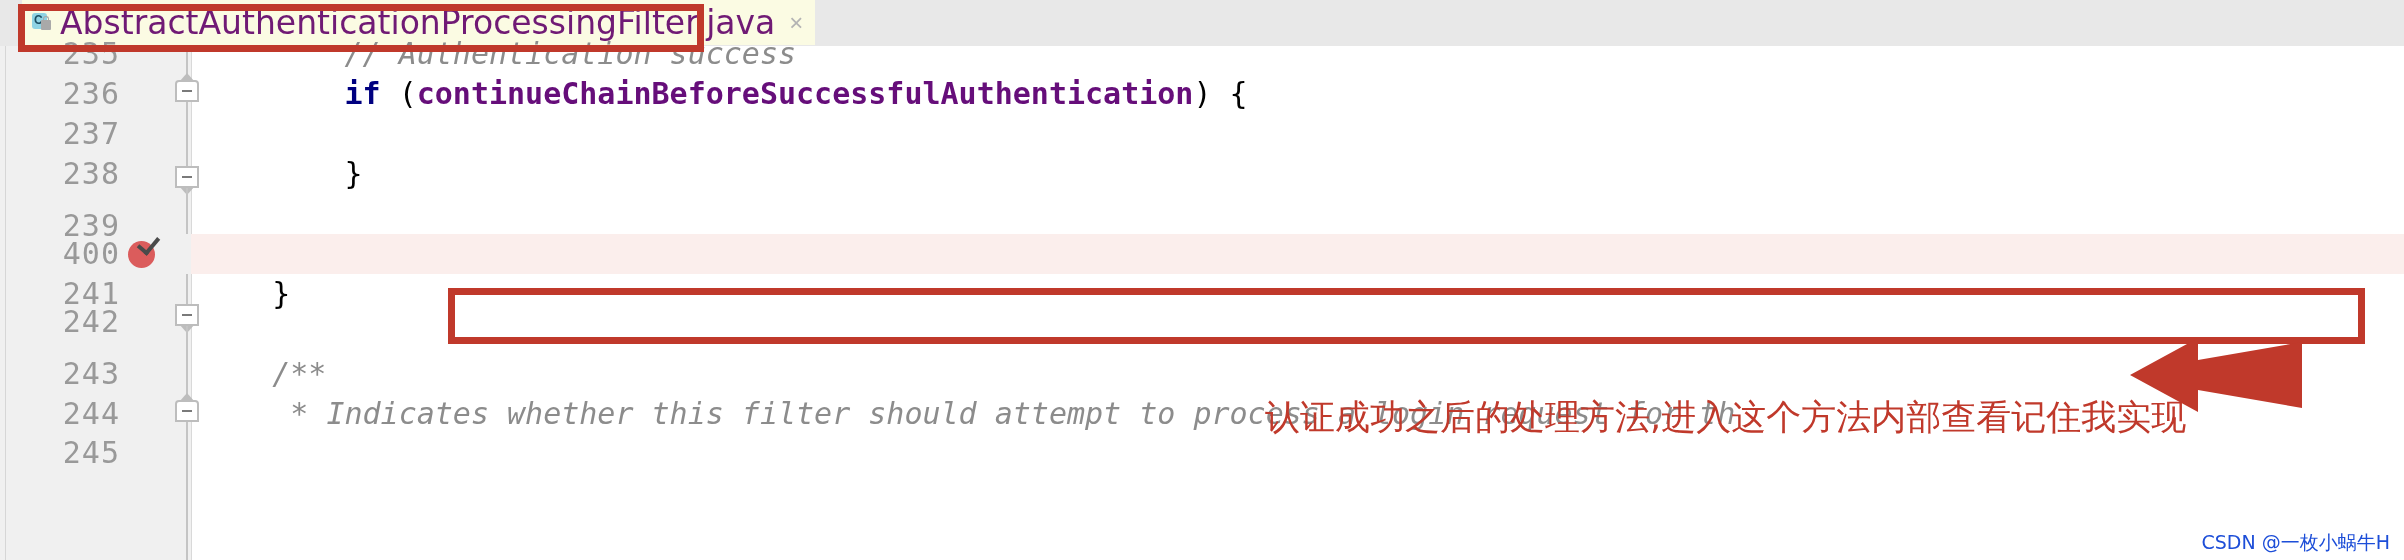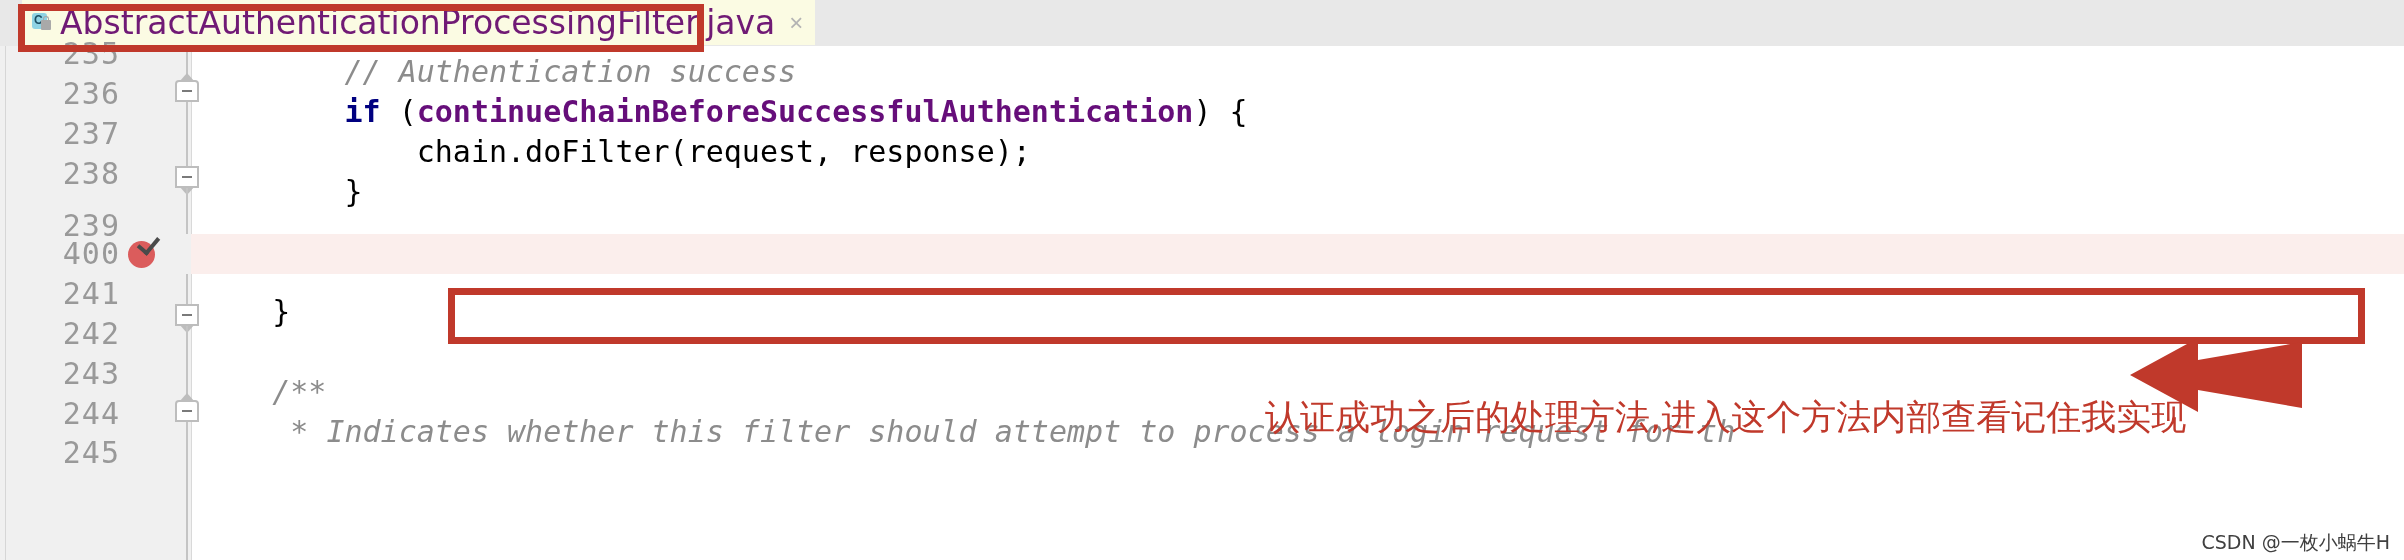--- a/index.html
+++ b/index.html
@@ -137,21 +137,20 @@
   }
   .code {
     position: absolute;
     left: 200px;
     top: 0;
     font-family: "DejaVu Sans Mono", monospace;
     font-size: 30px;
     line-height: 40px;
     color: #000000;
     white-space: pre;
-    margin-top: 18px;
   }
   .hl-row {
     position: absolute;
     left: 191px;
     width: 2213px;
     height: 40px;
     background: #fbeeec;
   }
   .kw      { color: #000080; font-weight: bold; }
   .field   { color: #660e7a; font-weight: bold; }
@@ -254,21 +253,21 @@
     left: 2120px; top: 330px;
     width: 190px; height: 90px;
   }
 
   
   #watermark {
     position: absolute;
     right: 14px; bottom: 4px;
     font-family: "DejaVu Sans", sans-serif;
     font-size: 19px;
-    color: #404040;
+    color: #1d4ed8;
     white-space: nowrap;
   }
 </style>
 </head>
 <body>
 
 <div id="editor">
 
   <div id="tabbar">
     <div class="tab">
@@ -310,38 +309,37 @@
         <div class="line" style="top: -12px;">
           <div class="lineno">235</div>
           <div class="code"><span class="comment">        // Authentication success</span></div>
         </div>
         <div class="line" style="top: 28px;">
           <div class="lineno">236</div>
           <div class="code"><span>        </span><span class="kw">if</span><span> (</span><span class="field">continueChainBeforeSuccessfulAuthentication</span><span>) {</span></div>
         </div>
         <div class="line" style="top: 68px;">
           <div class="lineno">237</div>
-          <div class="code"><span>            chain.doFilter(request, response);</span></div>
         </div>
         <div class="line" style="top: 108px;">
           <div class="lineno">238</div>
           <div class="code"><span>        }</span></div>
         </div>
         <div class="line" style="top: 160px;">
           <div class="lineno">239</div>
           <div class="code"><span></span></div>
         </div>
         <div class="line" style="top: 188px;">
           <div class="lineno">400</div>
         </div>
         <div class="line" style="top: 228px;">
           <div class="lineno">241</div>
           <div class="code"><span>    }</span></div>
         </div>
-        <div class="line" style="top: 268px;">
+        <div class="line" style="top: 256px;">
           <div class="lineno">242</div>
           <div class="code"><span></span></div>
         </div>
         <div class="line" style="top: 308px;">
           <div class="lineno">243</div>
           <div class="code"><span class="doc">    /**</span></div>
         </div>
         <div class="line" style="top: 348px;">
           <div class="lineno">244</div>
           <div class="code"><span class="doc">     * Indicates whether this filter should attempt to process a login request for th</span></div>

